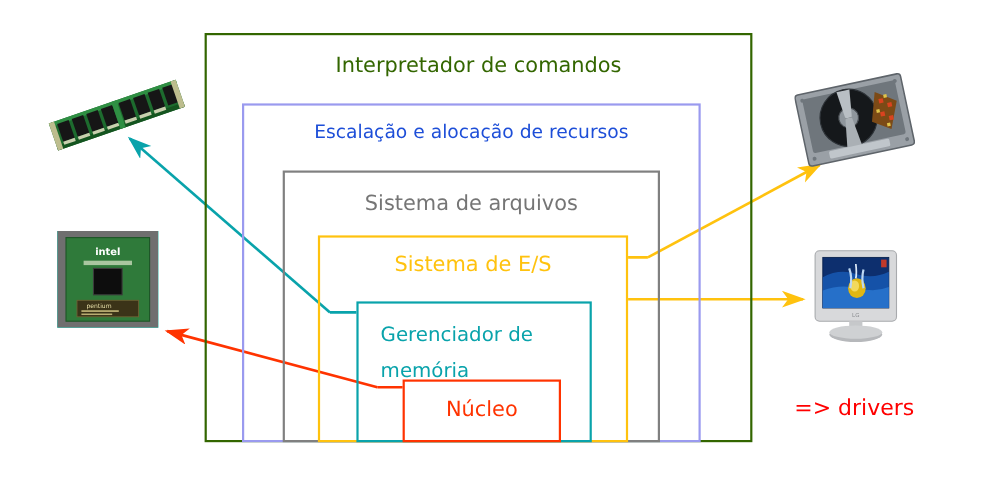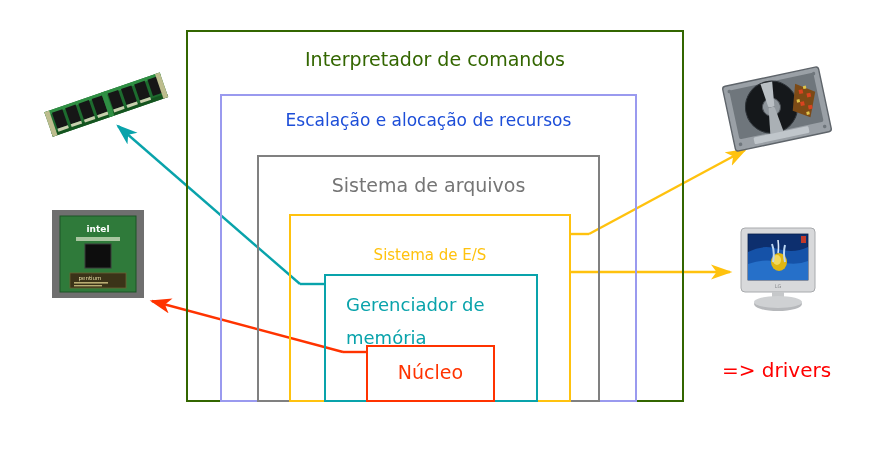--- a/index.html
+++ b/index.html
@@ -77,22 +77,22 @@
   }
 
   .layer-io {
     left: 289px;
     top: 214px;
     width: 282px;
     height: 188px;
     border: 2px solid #ffc20e;
   }
   .layer-io > .layer-label {
-    top: 30px;
-    font-size: 15px;
+    top: 13px;
+    font-size: 19px;
     color: #ffc20e;
   }
 
   .layer-mem {
     left: 324px;
     top: 274px;
     width: 214px;
     height: 128px;
     border: 2px solid #09a3ab;
   }
@@ -103,21 +103,21 @@
     text-align: left;
     font-size: 18px;
     line-height: 33px;
     white-space: normal;
     color: #09a3ab;
   }
 
   .layer-kernel {
     left: 366px;
     top: 345px;
-    width: 129px;
+    width: 144px;
     height: 57px;
     border: 2px solid #ff3300;
   }
   .layer-kernel > .layer-label {
     top: 14px;
     font-size: 19px;
     color: #ff3300;
   }
 
   .layer-hardware {

